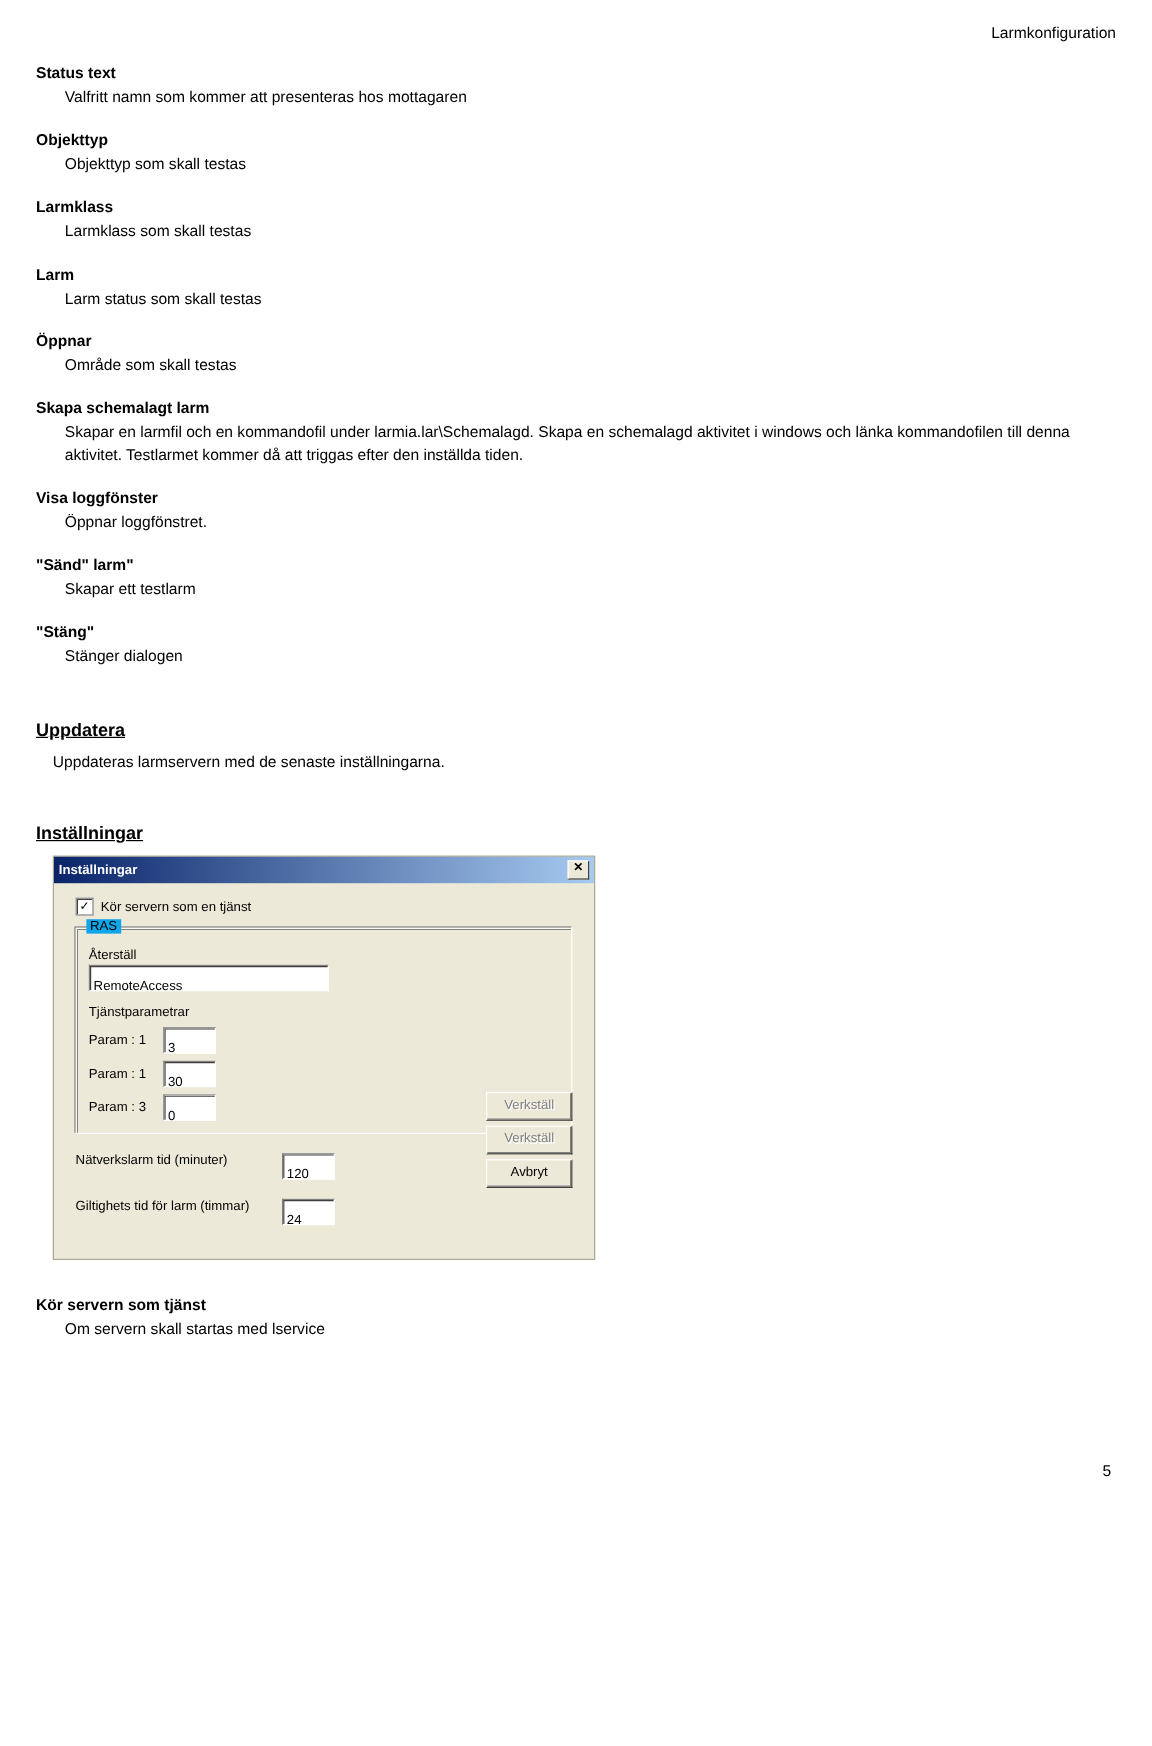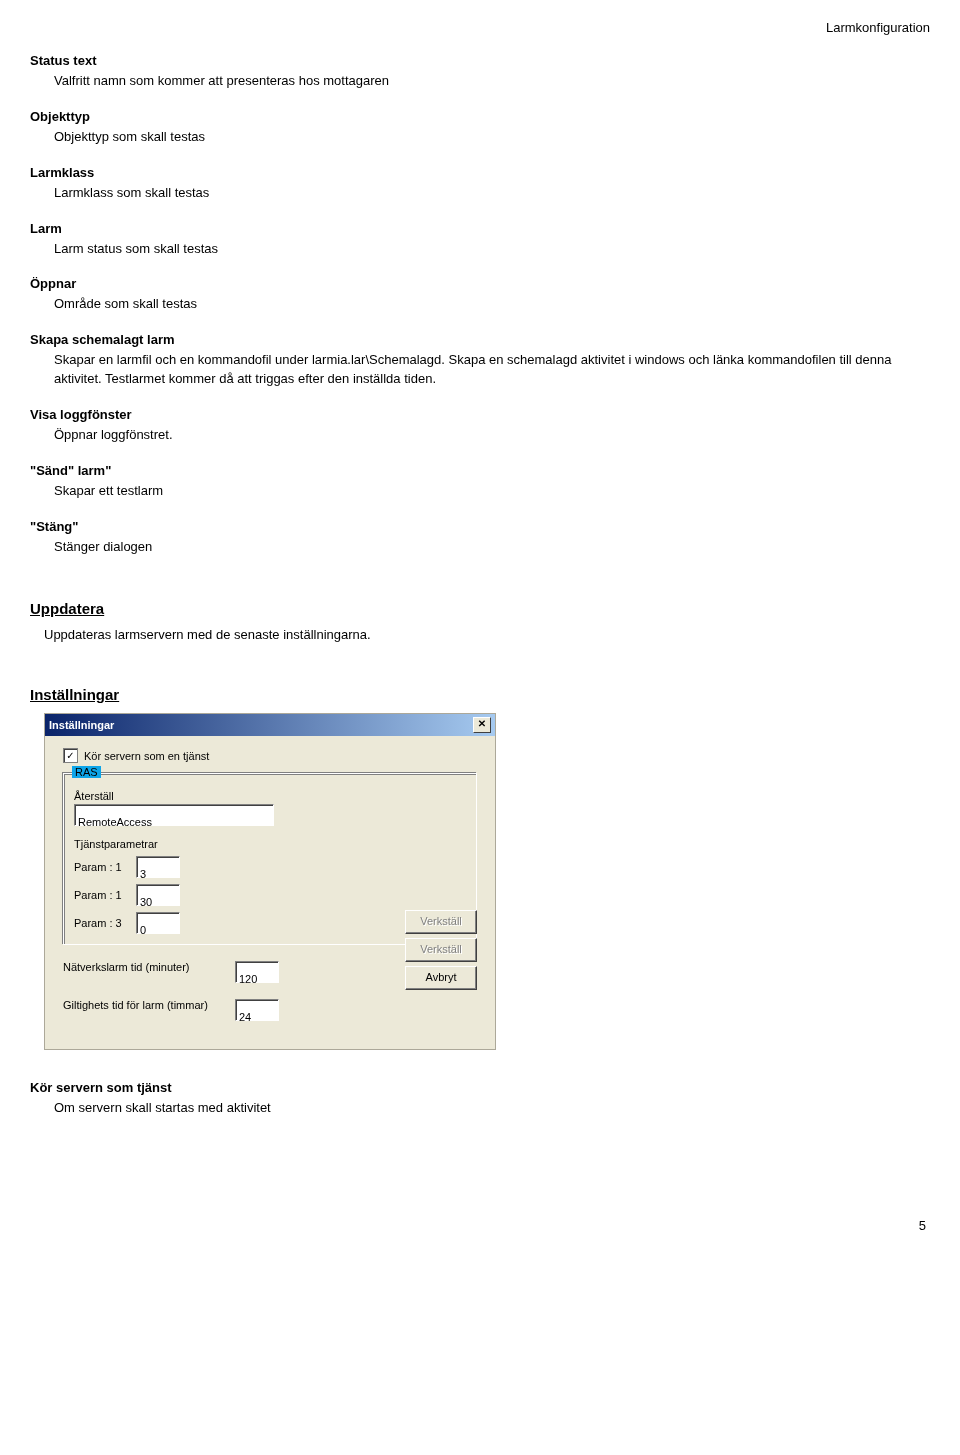--- a/index.html
+++ b/index.html
@@ -280,18 +280,18 @@
         <div class="button-stack">
           <div class="win-button disabled">Verkställ</div>
           <div class="win-button disabled">Verkställ</div>
           <div class="win-button">Avbryt</div>
         </div>
 
       </div>
     </div>
 
     <div class="section-title" style="margin-top:30px">Kör servern som tjänst</div>
-    <div class="section-body">Om servern skall startas med aktivitet</div>
+    <div class="section-body">Om servern skall startas med lservice</div>
 
   </div>
 
   <div class="page-number">5</div>
 </div>
 
 </body></html>

